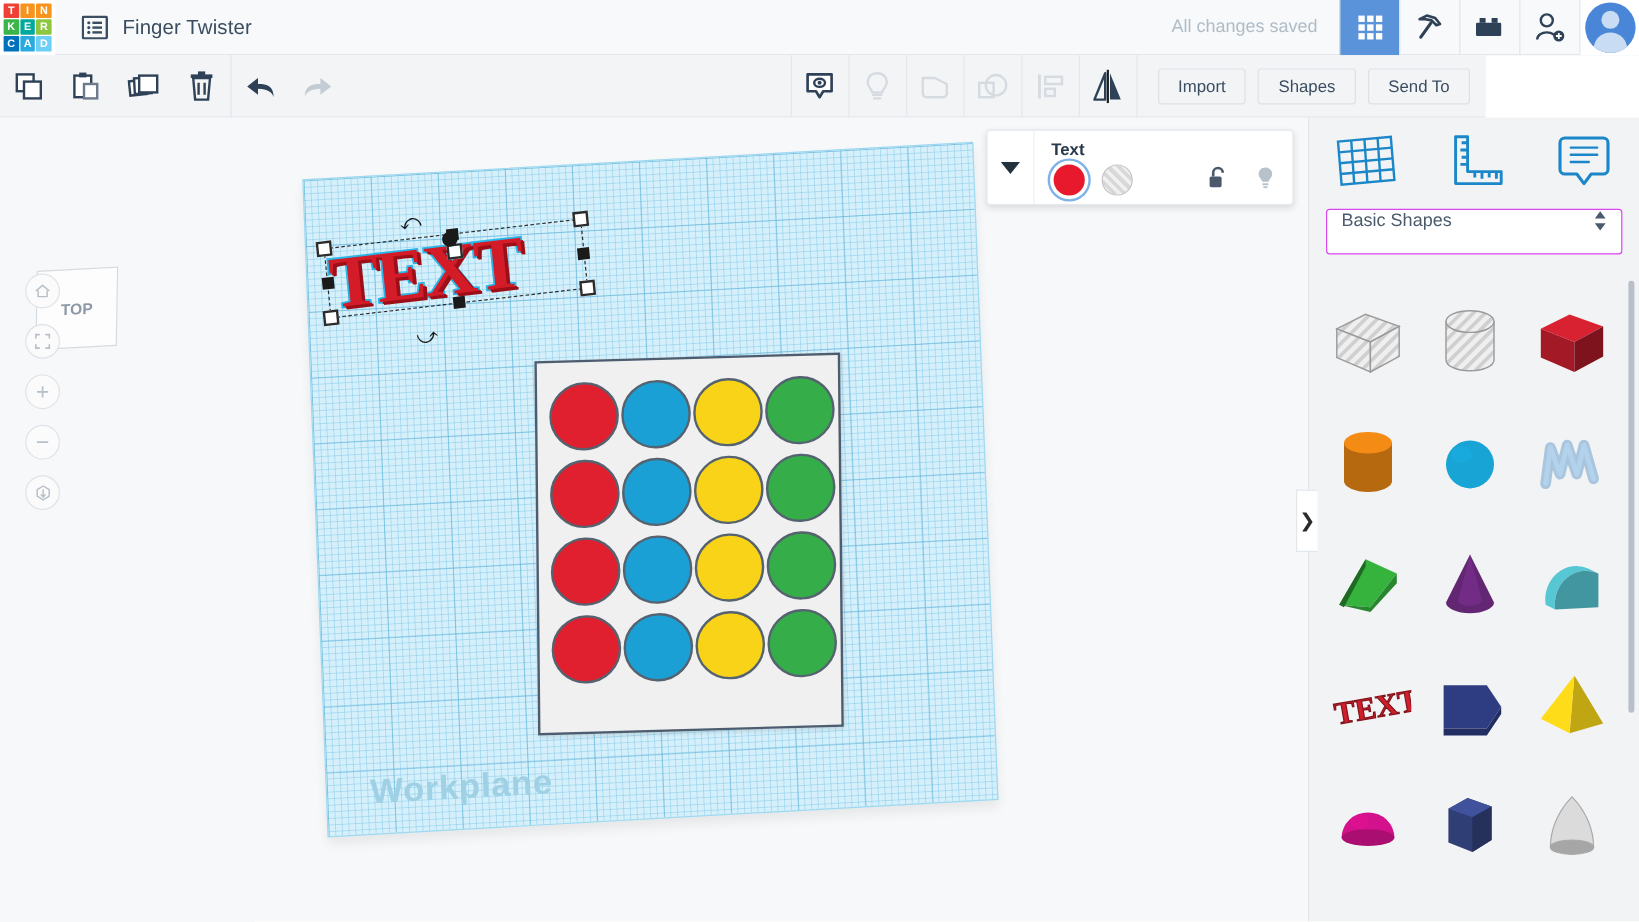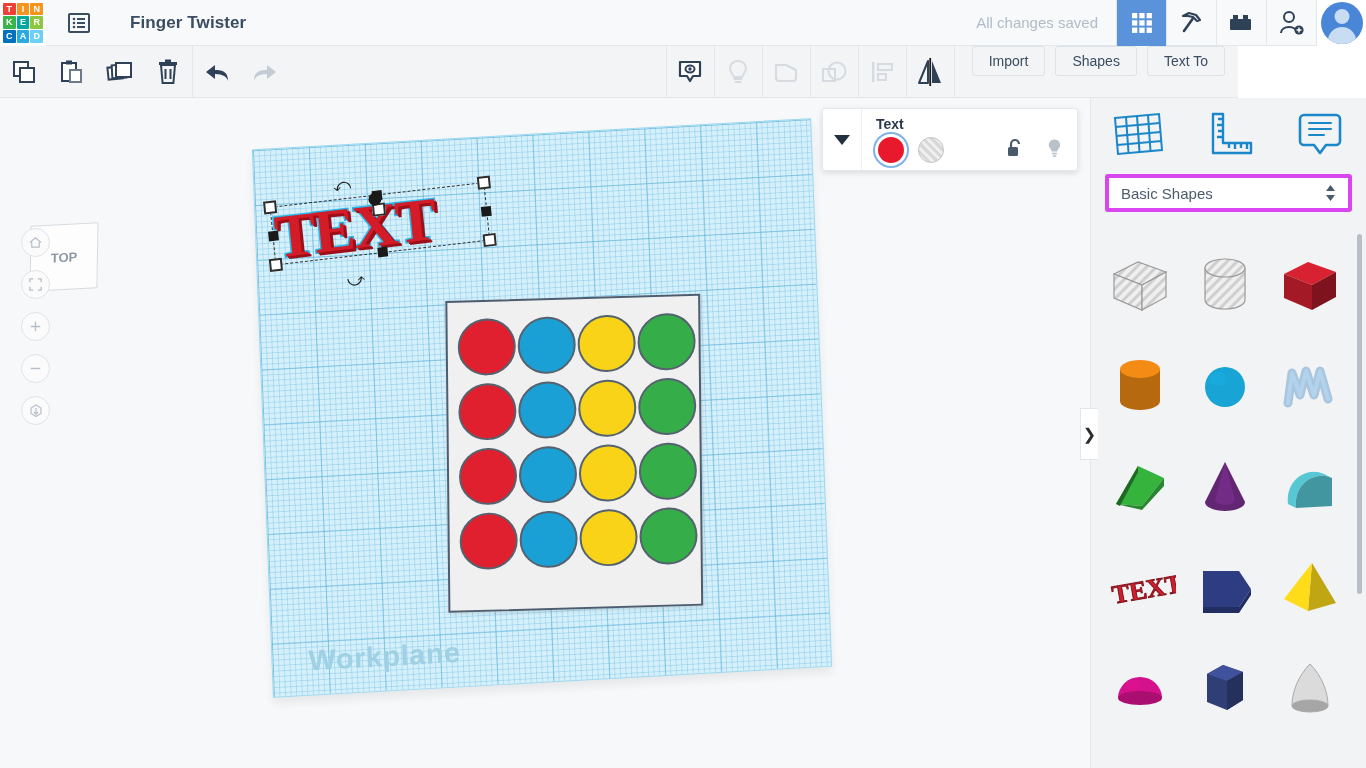--- a/index.html
+++ b/index.html
@@ -24,21 +24,21 @@
   #logo div {
     display:flex; align-items:center; justify-content:center;
     color:#fff; font-size:9px; font-weight:bold; border-radius:1px;
     font-family:"Liberation Sans",sans-serif;
   }
   #hamburger {
     width:30px; height:30px; margin-left:18px;
     display:flex; align-items:center; justify-content:center; cursor:pointer;
   }
   #proj-title {
-    margin-left:36px; font-size:17px; font-weight:bold; color:#3b4d60;
+    margin-left:8px; font-size:17px; font-weight:normal; color:#3b4d60;
     letter-spacing:0.1px;
   }
   #save-status {
     margin-left:auto; margin-right:18px; font-size:15px; color:#b0bcc8;
   }
   .hdr-btn {
     width:50px; height:46px; display:flex; align-items:center; justify-content:center;
     border-left:1px solid #e2e7eb; cursor:pointer;
   }
   .hdr-btn.active { background:#5b93db; }
@@ -56,21 +56,21 @@
   }
   #avatar::after {
     content:""; position:absolute; left:50%; top:25px; transform:translateX(-50%);
     width:28px; height:24px; border-radius:14px 14px 0 0; background:#c8dcf4;
   }
 
   
   #toolbar {
     position:absolute; left:0; top:46px; width:1238px; height:52px;
     background:#f2f4f6; border-bottom:1px solid #e2e7eb;
-    display:flex; align-items:flex-start;
+    display:flex; align-items:center;
   }
   .tb-btn {
     width:48px; height:52px; display:flex; align-items:center; justify-content:center;
     cursor:pointer;
   }
   .tb-sep { width:1px; height:52px; background:#e2e7eb; }
   .tb-spacer { flex:1 1 auto; }
   .tb-sq {
     width:48px; height:52px; display:flex; align-items:center; justify-content:center;
     border-left:1px solid #e4e8ec; cursor:pointer;
@@ -193,22 +193,22 @@
 
   
   #rpanel {
     position:absolute; left:1090px; top:98px; width:276px; height:670px;
     background:#f2f3f5; border-left:1px solid #e2e7eb;
   }
   #rp-tabs { display:flex; height:72px; align-items:center; }
   .rp-tab { flex:1; display:flex; align-items:center; justify-content:center; cursor:pointer; }
   #shape-select {
     margin:4px 14px 0 14px; height:38px;
-    background:#fff; border:4px solid #d946ef; border-radius:3px;
-    display:flex; align-items:center; padding:0 12px; cursor:pointer;
+    background:#fff; border:1px solid #d946ef; border-radius:3px;
+    display:flex; padding:0 12px; cursor:pointer;
   }
   #shape-select span { font-size:15px; color:#4b5b6b; }
   #shape-grid {
     position:absolute; left:0; top:130px; width:268px; height:540px;
     display:grid; grid-template-columns:repeat(3,1fr);
     grid-auto-rows:101px; padding:5px 6px 0 6px; overflow:hidden;
   }
   .shape-cell {
     display:flex; align-items:center; justify-content:center; cursor:pointer;
   }
@@ -383,21 +383,21 @@
         <path d="M13 3 L13 25 L4 25 Z" fill="none" stroke="#2e4157" stroke-width="2" stroke-linejoin="round"></path>
         <path d="M17 3 L17 25 L26 25 Z" fill="#2e4157"></path>
         <rect x="14.3" y="0" width="1.8" height="28" fill="#1b1b1b"></rect>
       </svg>
     </div>
 
     <div class="tb-sq" style="border-left:1px solid #e4e8ec;width:8px"></div>
 
     <div class="txt-btn">Import</div>
     <div class="txt-btn">Shapes</div>
-    <div class="txt-btn" style="margin-right:13px">Text To</div>
+    <div class="txt-btn" style="margin-right:13px">Send To</div>
   </div>
 
   <div id="canvas">
 
     <div id="workplane">
       <div id="wp-label">Workplane</div>
 
       <div id="board">
         <div id="dots">
             <div class="dot-cell">

